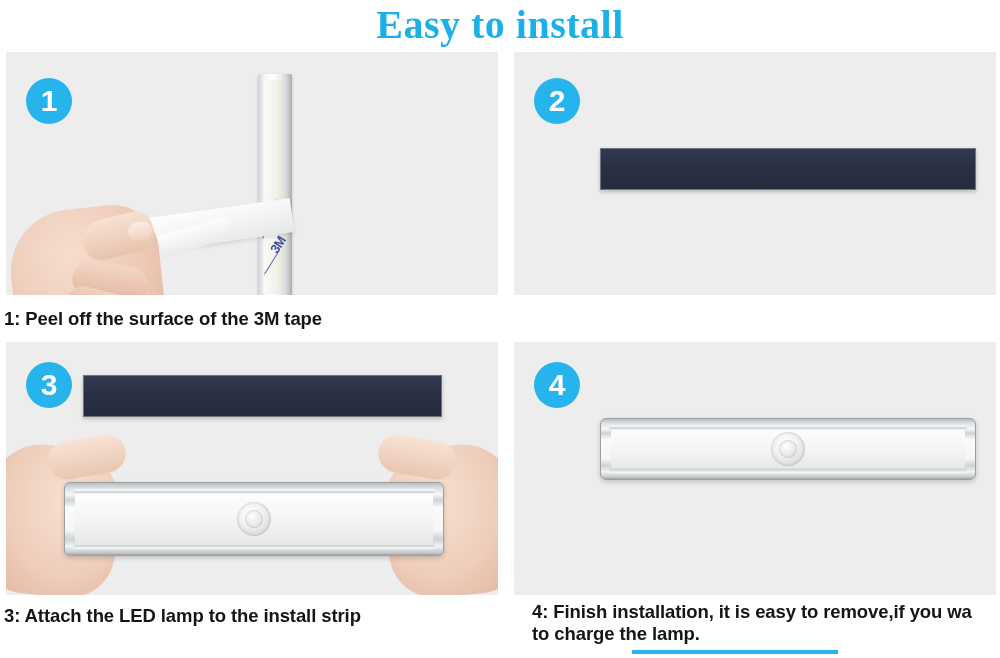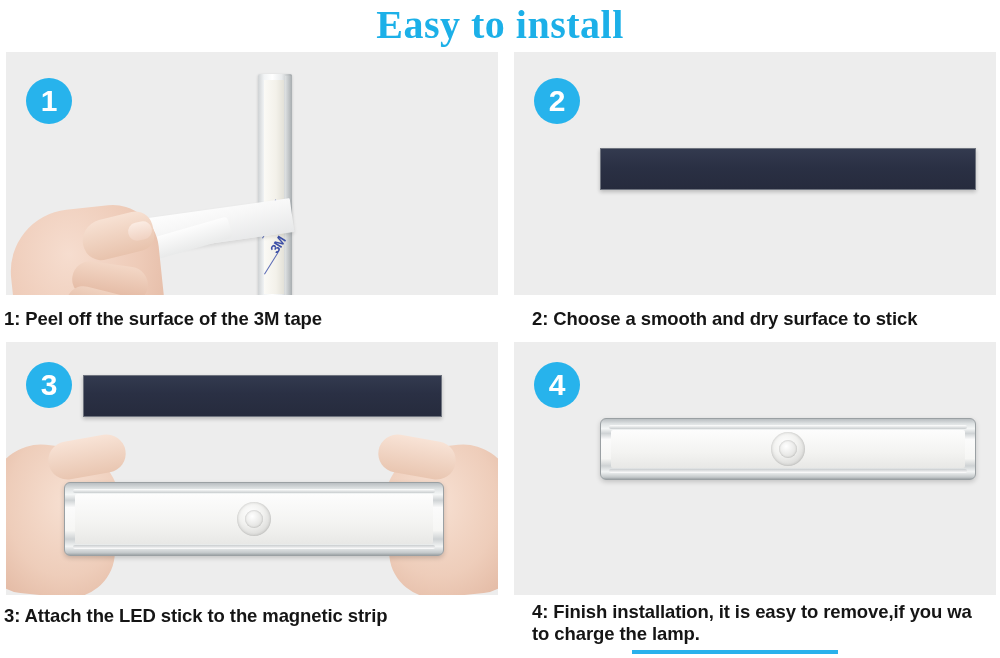--- a/index.html
+++ b/index.html
@@ -278,22 +278,21 @@
     <div class="lamp" id="lamp-4">
       <div class="lamp-groove-top"></div>
       <div class="lamp-face"></div>
       <div class="lamp-groove-bot"></div>
       <div class="lamp-sensor"></div>
     </div>
     <div class="badge" id="badge-4">4</div>
   </div>
 
   <div class="caption" id="caption-1">1: Peel off the surface of the 3M tape</div>
-  <div class="caption" id="caption-2">2: Choose a smooth and dry surface to stick</div>
-  <div class="caption" id="caption-3">3: Attach the LED stick to the magnetic strip</div>
+  <div class="caption" id="caption-3">3: Attach the LED lamp to the install strip</div>
   <div class="caption" id="caption-4">
     <div>4: Finish installation, it is easy to remove,if you wa</div>
     <div>to charge the lamp.</div>
   </div>
 
   <div class="bottom-bar"></div>
 
 </div>
 
 </body></html>

